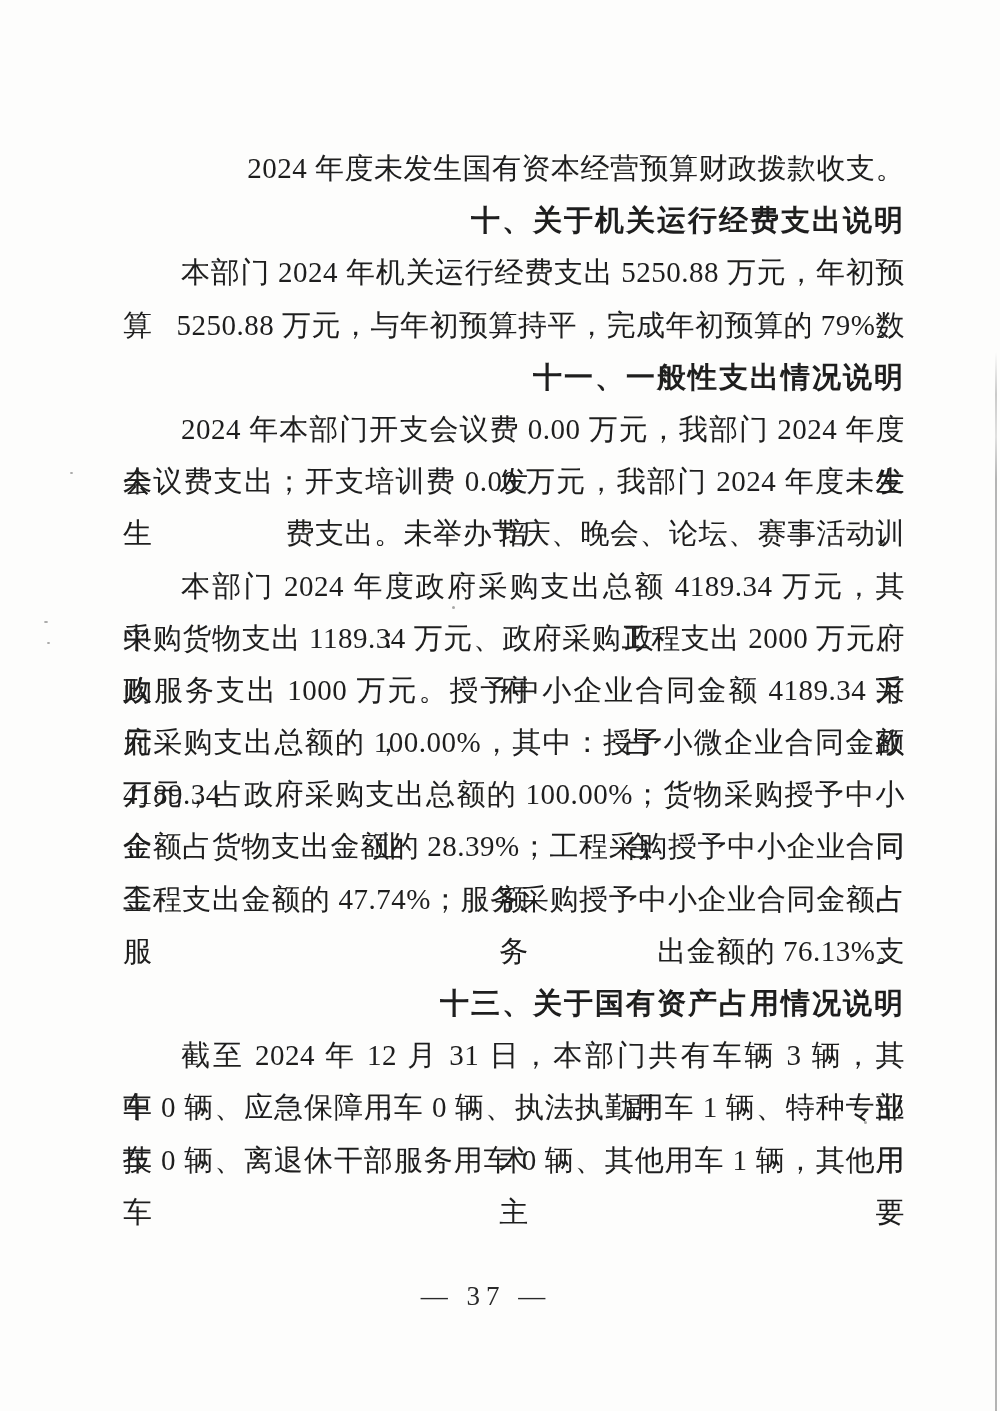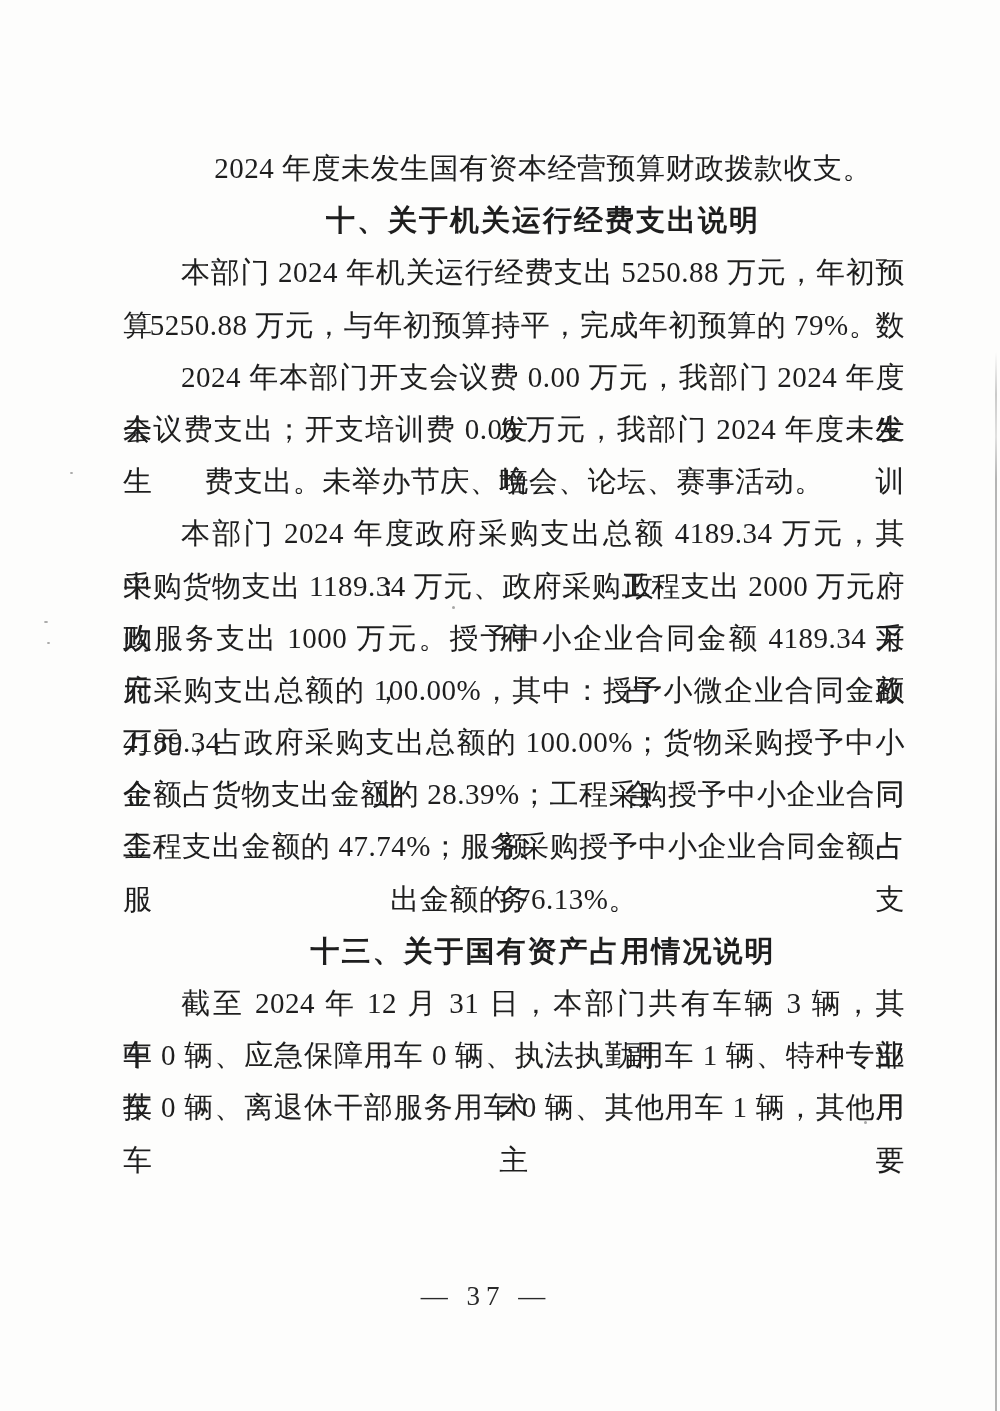--- a/index.html
+++ b/index.html
@@ -28,21 +28,21 @@
     left: 123px;
     top: 142px;
     width: 782px;
   }
   .line {
     font-size: 29px;
     line-height: 52.2px;
     height: 52.2px;
     letter-spacing: 0.5px;
     color: var(--ink);
-    text-align: center;
+    text-align: right;
   }
   .line.indent { text-indent: 2em; }
   .line.full {
     text-align: justify;
     text-align-last: justify;
   }
   .line.heading {
     font-family: Liberation Serif, serif;
     font-weight: 700;
     letter-spacing: 2px;
@@ -92,20 +92,21 @@
 </head>
 <body>
 
 <div class="page">
 
   <div class="text-block">
       <div class="line body indent">2024 年度未发生国有资本经营预算财政拨款收支。</div>
       <div class="line heading indent">十、关于机关运行经费支出说明</div>
       <div class="line body indent full">本部门 2024 年机关运行经费支出 5250.88 万元，年初预算数</div>
       <div class="line body">5250.88 万元，与年初预算持平，完成年初预算的 79%。</div>
+      <div class="line heading indent">十一、一般性支出情况说明</div>
       <div class="line body indent full">2024 年本部门开支会议费 0.00 万元，我部门 2024 年度未发生</div>
       <div class="line body full">会议费支出；开支培训费 0.00 万元，我部门 2024 年度未发生培训</div>
       <div class="line body">费支出。未举办节庆、晚会、论坛、赛事活动。</div>
       <div class="line body indent full">本部门 2024 年度政府采购支出总额 4189.34 万元，其中：政府</div>
       <div class="line body full">采购货物支出 1189.34 万元、政府采购工程支出 2000 万元、政府采</div>
       <div class="line body full">购服务支出 1000 万元。授予中小企业合同金额 4189.34 万元，占政</div>
       <div class="line body full">府采购支出总额的 100.00%，其中：授予小微企业合同金额 4189.34</div>
       <div class="line body full">万元，占政府采购支出总额的 100.00%；货物采购授予中小企业合同</div>
       <div class="line body full">金额占货物支出金额的 28.39%；工程采购授予中小企业合同金额占</div>
       <div class="line body full">工程支出金额的 47.74%；服务采购授予中小企业合同金额占服务支</div>

